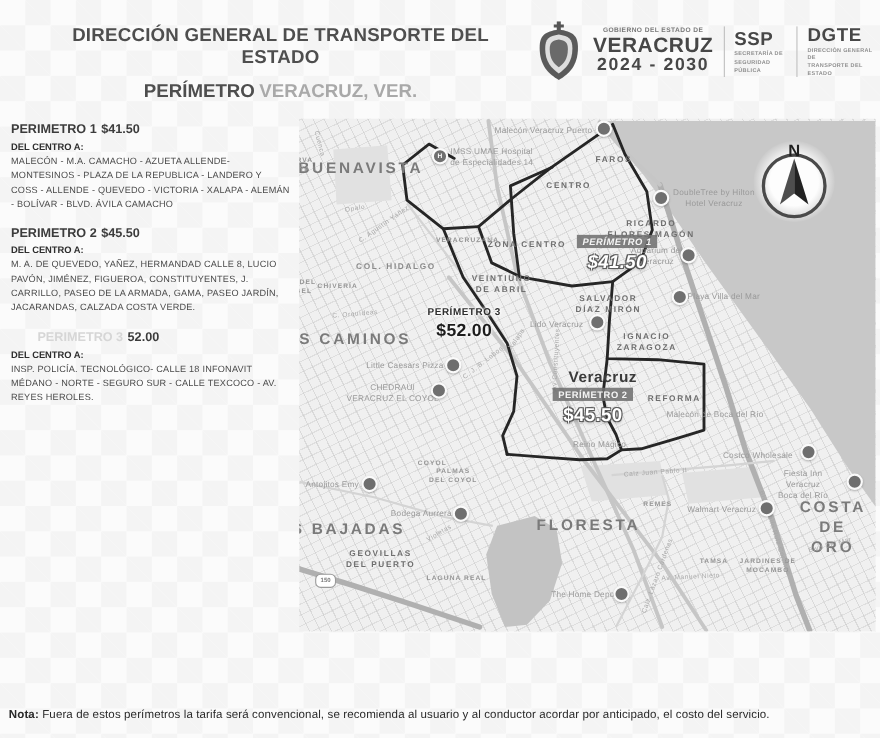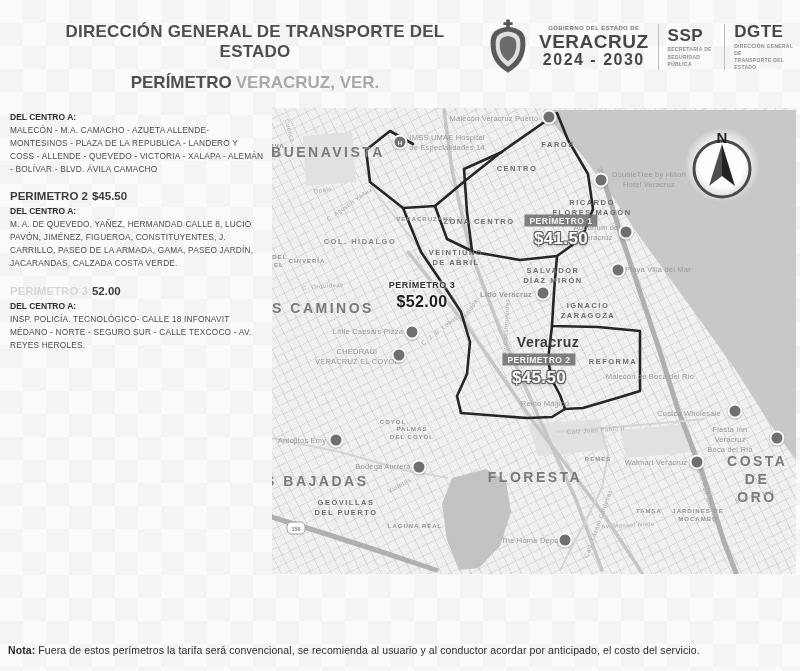--- a/index.html
+++ b/index.html
@@ -23,21 +23,21 @@
   .gov-small{font-size:6px;font-weight:bold;color:#787878;letter-spacing:.4px;}
   .gov-name{font-size:19px;font-weight:800;color:#474747;letter-spacing:.5px;}
   .gov-period{font-size:16px;font-weight:800;color:#474747;letter-spacing:1.5px;}
   .vdiv{width:1px;height:46px;background:#bfbfbf;flex:0 0 auto;}
   .agency{text-align:left;line-height:1.2;}
   .abbr{font-size:17px;font-weight:800;color:#474747;letter-spacing:.5px;}
   .sub{font-size:5px;font-weight:bold;color:#8e8e8e;letter-spacing:.3px;line-height:1.45;}
   
   .info{position:absolute;left:10px;top:112px;width:254px;}
   .p-head{font-size:11.5px;font-weight:800;color:#3c3c3c;margin-bottom:4px;}
-  .p-head .muted{color:#d6d6d6;}
+  .p-head .muted{color:#d6d6d6;margin-left:24px;}
   .p-price{margin-left:4px;}
   .p-sub{font-size:8.5px;font-weight:800;color:#2e2e2e;margin-bottom:2px;}
   .p-body{font-size:8.3px;color:#4a4a4a;line-height:1.55;letter-spacing:.2px;margin-bottom:15px;}
   
   .map{
     position:absolute;left:272px;top:108px;width:524px;height:466px;overflow:hidden;
     background-color:#f0f0f0;
     background-image:
       repeating-linear-gradient(64deg,transparent 0,transparent 8px,rgba(200,200,200,.55) 8px,rgba(200,200,200,.55) 9px),
       repeating-linear-gradient(-26deg,transparent 0,transparent 8px,rgba(205,205,205,.5) 8px,rgba(205,205,205,.5) 9px);
@@ -121,20 +121,23 @@
     <div class="vdiv"></div>
     <div class="agency">
       <div class="abbr">DGTE</div>
       <div class="sub">DIRECCIÓN GENERAL DE</div>
       <div class="sub">TRANSPORTE DEL ESTADO</div>
     </div>
   </div>
 
   <div class="info">
     <div>
+      <div class="p-head">
+        <span>PERIMETRO 1</span><span class="p-price">$41.50</span>
+      </div>
       <div class="p-sub">DEL CENTRO A:</div>
       <div class="p-body">MALECÓN - M.A. CAMACHO - AZUETA ALLENDE- MONTESINOS - PLAZA DE LA REPUBLICA - LANDERO Y COSS - ALLENDE - QUEVEDO - VICTORIA - XALAPA - ALEMÁN - BOLÍVAR - BLVD. ÁVILA CAMACHO</div>
     </div>
     <div>
       <div class="p-head">
         <span>PERIMETRO 2</span><span class="p-price">$45.50</span>
       </div>
       <div class="p-sub">DEL CENTRO A:</div>
       <div class="p-body">M. A. DE QUEVEDO, YAÑEZ, HERMANDAD CALLE 8, LUCIO PAVÓN, JIMÉNEZ, FIGUEROA, CONSTITUYENTES, J. CARRILLO, PASEO DE LA ARMADA, GAMA, PASEO JARDÍN, JACARANDAS, CALZADA COSTA VERDE.</div>
     </div>
@@ -217,21 +220,21 @@
       <div class="maplabel poi" style="left: 175px; top: 35px; transform: translate(-50%, -50%);">IMSS UMAE Hospital
 de Especialidades 14</div>
       <div class="maplabel poi" style="left: 377px; top: 72px; transform: translate(-50%, -50%);">DoubleTree by Hilton
 Hotel Veracruz</div>
       <div class="maplabel poi" style="left: 325px; top: 125px; transform: translate(-50%, -50%);">Aquarium del
 Veracruz</div>
       <div class="maplabel poi" style="left: 386px; top: 162px; transform: translate(-50%, -50%);">Playa Villa del Mar</div>
       <div class="maplabel poi" style="left: 96px; top: 224px; transform: translate(-50%, -50%);">Little Caesars Pizza</div>
       <div class="maplabel poi" style="left: 85px; top: 249px; transform: translate(-50%, -50%);">CHEDRAUI
 VERACRUZ EL COYOL</div>
-      <div class="maplabel poi" style="left: 234px; top: 187px; transform: translate(-50%, -50%); font-weight: bold;">Lido Veracruz</div>
+      <div class="maplabel poi" style="left: 234px; top: 187px; transform: translate(-50%, -50%);">Lido Veracruz</div>
       <div class="maplabel poi" style="left: 30px; top: 333px; transform: translate(-50%, -50%);">Antojitos Emy</div>
       <div class="maplabel poi" style="left: 111px; top: 359px; transform: translate(-50%, -50%);">Bodega Aurrera</div>
       <div class="maplabel poi" style="left: 273px; top: 296px; transform: translate(-50%, -50%);">Reino Mágico</div>
       <div class="maplabel poi" style="left: 378px; top: 269px; transform: translate(-50%, -50%);">Malecón de Boca del Río</div>
       <div class="maplabel poi" style="left: 417px; top: 306px; transform: translate(-50%, -50%);">Costco Wholesale</div>
       <div class="maplabel poi" style="left: 458px; top: 332px; transform: translate(-50%, -50%);">Fiesta Inn Veracruz
 Boca del Río</div>
       <div class="maplabel poi" style="left: 384px; top: 355px; transform: translate(-50%, -50%);">Walmart Veracruz</div>
       <div class="maplabel poi" style="left: 259px; top: 433px; transform: translate(-50%, -50%);">The Home Depot</div>
       <div class="maplabel street" style="left: 51px; top: 83px; transform: translate(-50%, -50%) rotate(-10deg);">Opalo</div>
@@ -255,21 +258,21 @@
       <div class="marker dot" style="left: 140px; top: 224px;"></div>
       <div class="marker dot" style="left: 127px; top: 247px;"></div>
       <div class="marker dot" style="left: 271px; top: 185px;"></div>
       <div class="marker dot" style="left: 64px; top: 332px;"></div>
       <div class="marker dot" style="left: 147px; top: 359px;"></div>
       <div class="marker dot" style="left: 463px; top: 303px;"></div>
       <div class="marker dot" style="left: 505px; top: 330px;"></div>
       <div class="marker dot" style="left: 425px; top: 354px;"></div>
       <div class="marker dot" style="left: 293px; top: 432px;"></div>
       <div class="marker shield" style="left: 24px; top: 420px;">150</div>
-      <div class="ptag light" style="left: 289px; top: 121px;"><div class="name">PERÍMETRO 1</div><div class="price">$41.50</div></div>
+      <div class="ptag light" style="left: 289px; top: 121px; font-style: italic;"><div class="name">PERÍMETRO 1</div><div class="price">$41.50</div></div>
       <div class="ptag light" style="left: 267px; top: 260px;"><div class="name">PERÍMETRO 2</div><div class="price">$45.50</div></div>
       <div class="ptag dark" style="left: 150px; top: 184px;"><div class="name">PERÍMETRO 3</div><div class="price">$52.00</div></div>
     </div>
 
   <div class="note">
     <span class="nb">Nota:</span><span>Fuera de estos perímetros la tarifa será convencional, se recomienda al usuario y al conductor acordar por anticipado, el costo del servicio.</span>
   </div>
 
 </div>
 

